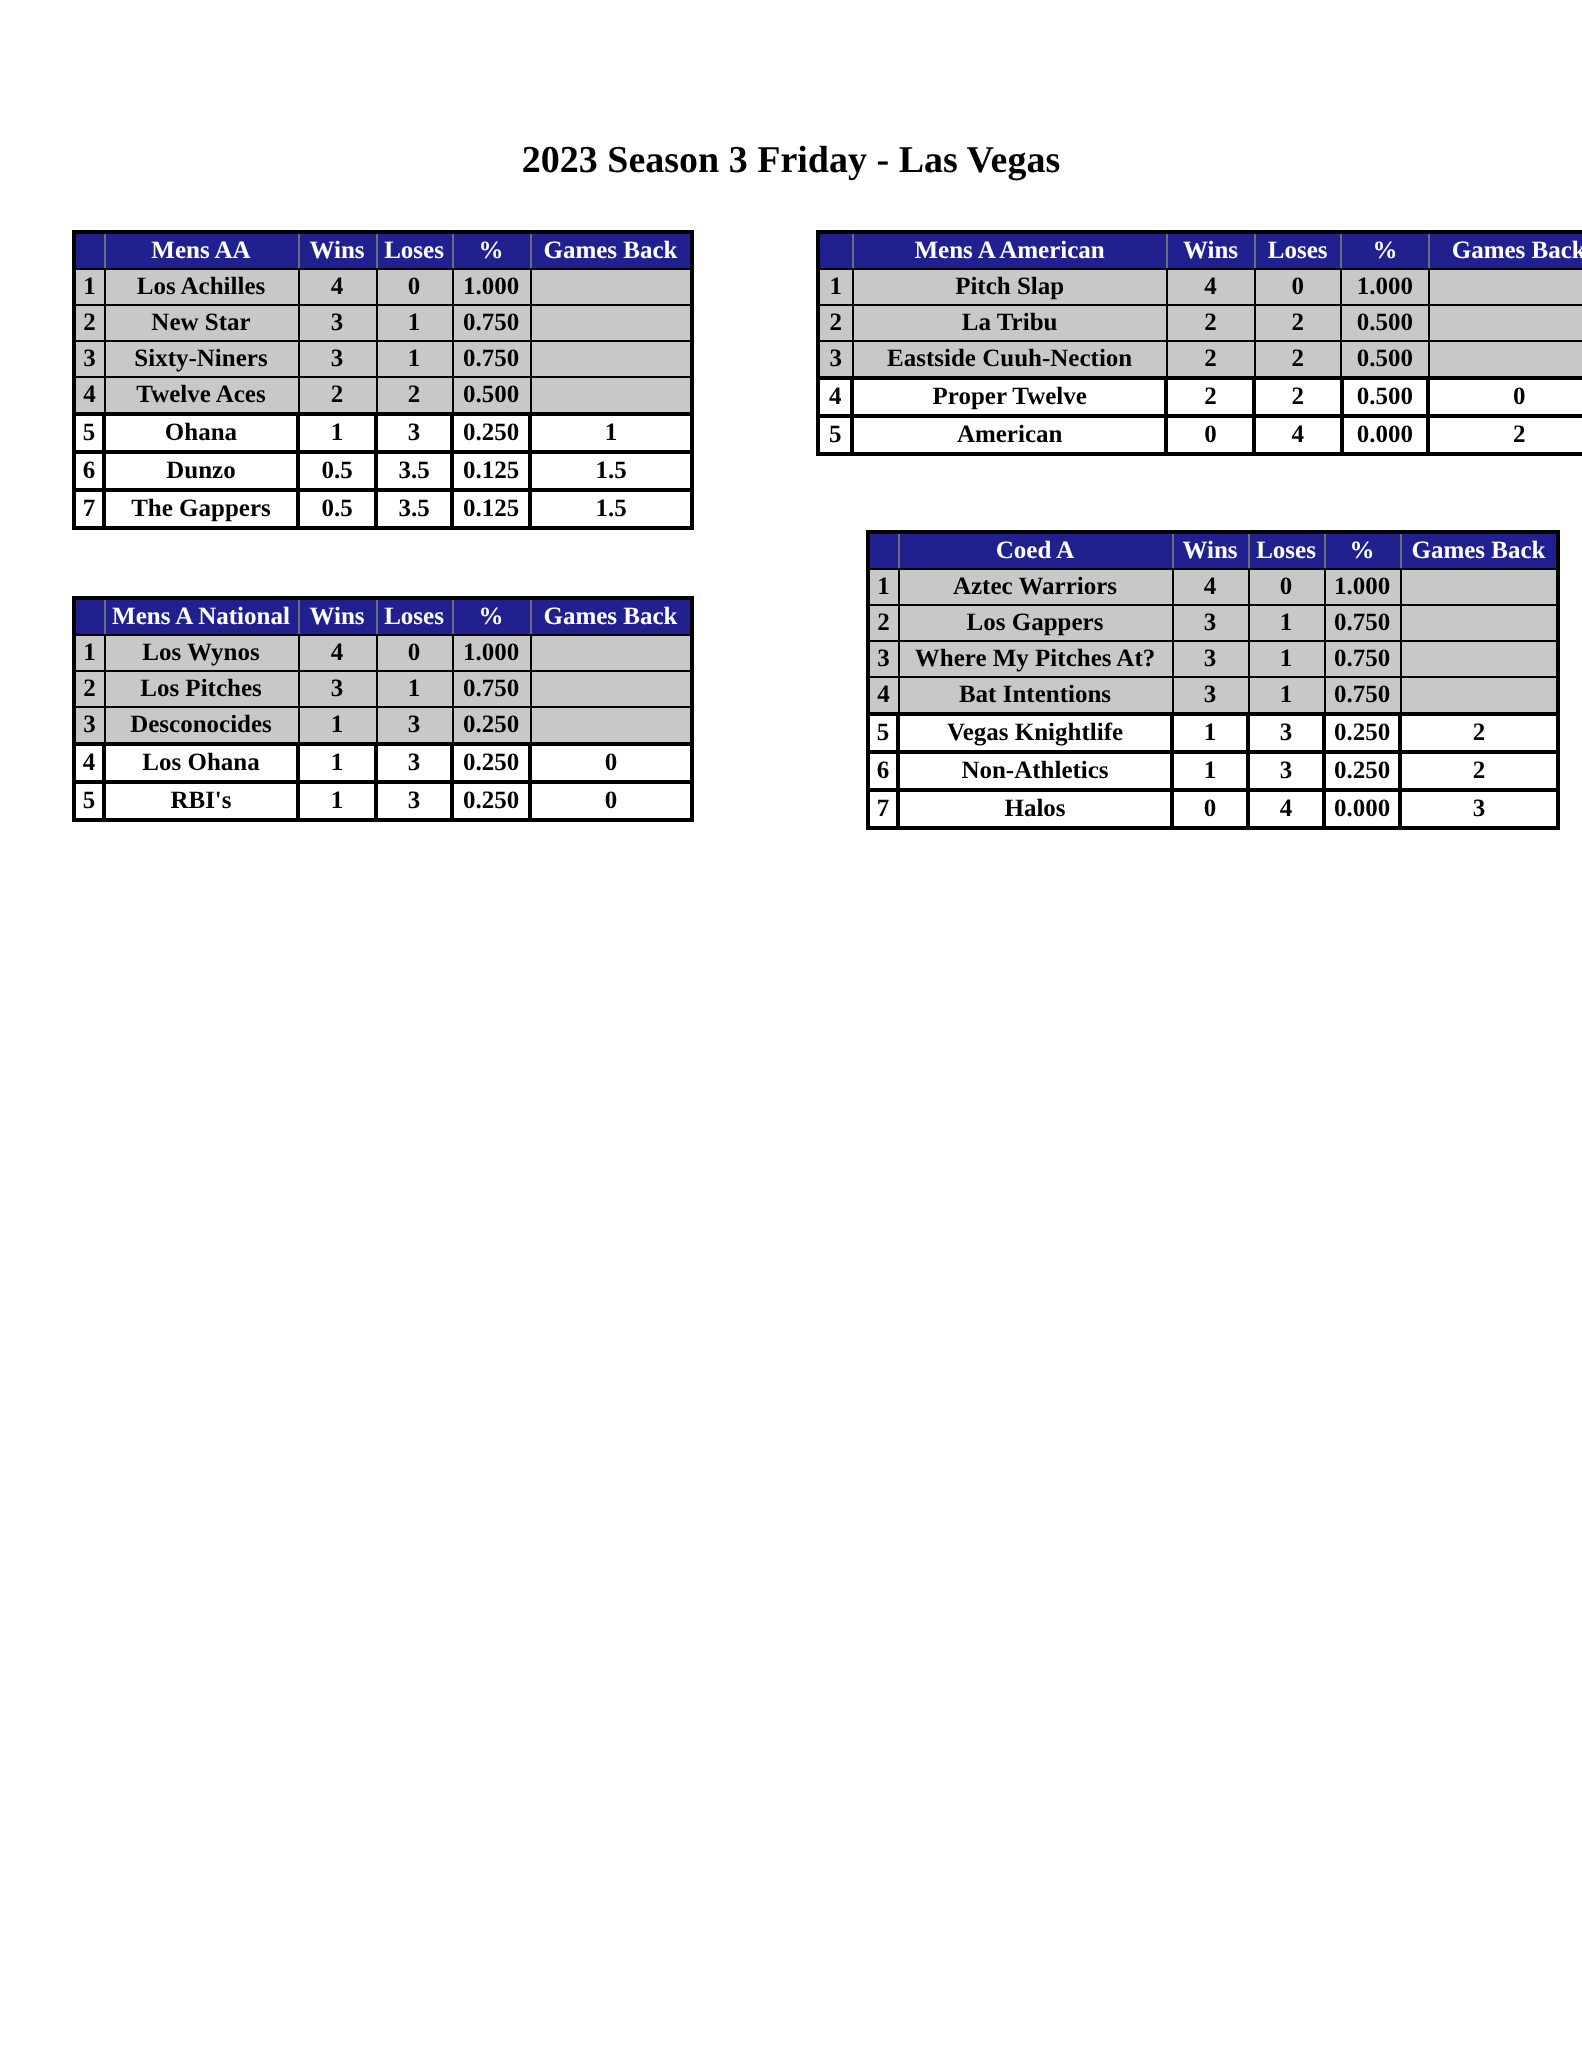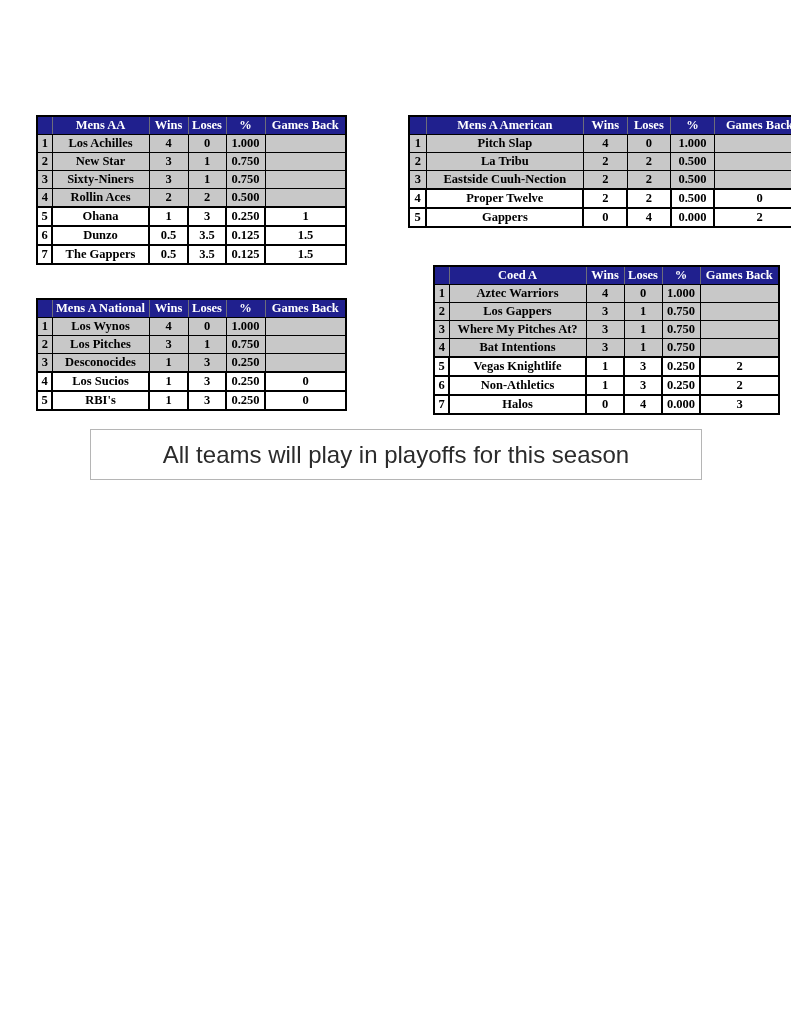--- a/index.html
+++ b/index.html
@@ -67,20 +67,21 @@
     display:flex;align-items:center;justify-content:center;
     font-family:"Liberation Sans", sans-serif;
     font-size:24px;
     color:#2b2b2b;
   }
 </style>
 </head>
 <body>
 
 <div class="page">
+  <h1 class="title">2023 Season 3 Friday - Las Vegas</h1>
 
   <div class="tbl-host" id="tbl-0">
       <table class="standings">
         <colgroup>
           <col style="width: 15px;">
           <col style="width: 97px;">
           <col style="width: 39px;">
           <col style="width: 38px;">
           <col style="width: 39px;">
           <col style="width: 81px;">
@@ -115,21 +116,21 @@
           <tr class="shaded">
             <td class="rank">3</td>
             <td class="team">Sixty-Niners</td>
             <td class="num">3</td>
             <td class="num">1</td>
             <td class="num">0.750</td>
             <td class="num"></td>
           </tr>
           <tr class="shaded">
             <td class="rank">4</td>
-            <td class="team">Rollin Aces</td>
+            <td class="team">Twelve Aces</td>
             <td class="num">2</td>
             <td class="num">2</td>
             <td class="num">0.500</td>
             <td class="num"></td>
           </tr>
           <tr class="open">
             <td class="rank">5</td>
             <td class="team">Ohana</td>
             <td class="num">1</td>
             <td class="num">3</td>
@@ -203,21 +204,21 @@
           <tr class="open">
             <td class="rank">4</td>
             <td class="team">Proper Twelve</td>
             <td class="num">2</td>
             <td class="num">2</td>
             <td class="num">0.500</td>
             <td class="num">0</td>
           </tr>
           <tr class="open">
             <td class="rank">5</td>
-            <td class="team">Gappers</td>
+            <td class="team">American</td>
             <td class="num">0</td>
             <td class="num">4</td>
             <td class="num">0.000</td>
             <td class="num">2</td>
           </tr>
         </tbody>
       </table>
     </div>
   <div class="tbl-host" id="tbl-2">
       <table class="standings">
@@ -259,21 +260,21 @@
           <tr class="shaded">
             <td class="rank">3</td>
             <td class="team">Desconocides</td>
             <td class="num">1</td>
             <td class="num">3</td>
             <td class="num">0.250</td>
             <td class="num"></td>
           </tr>
           <tr class="open">
             <td class="rank">4</td>
-            <td class="team">Los Sucios</td>
+            <td class="team">Los Ohana</td>
             <td class="num">1</td>
             <td class="num">3</td>
             <td class="num">0.250</td>
             <td class="num">0</td>
           </tr>
           <tr class="open">
             <td class="rank">5</td>
             <td class="team">RBI's</td>
             <td class="num">1</td>
             <td class="num">3</td>
@@ -357,16 +358,13 @@
             <td class="team">Halos</td>
             <td class="num">0</td>
             <td class="num">4</td>
             <td class="num">0.000</td>
             <td class="num">3</td>
           </tr>
         </tbody>
       </table>
     </div>
 
-  <div class="note">
-    <span>All teams will play in playoffs for this season</span>
-  </div>
 </div>
 
 </body></html>

